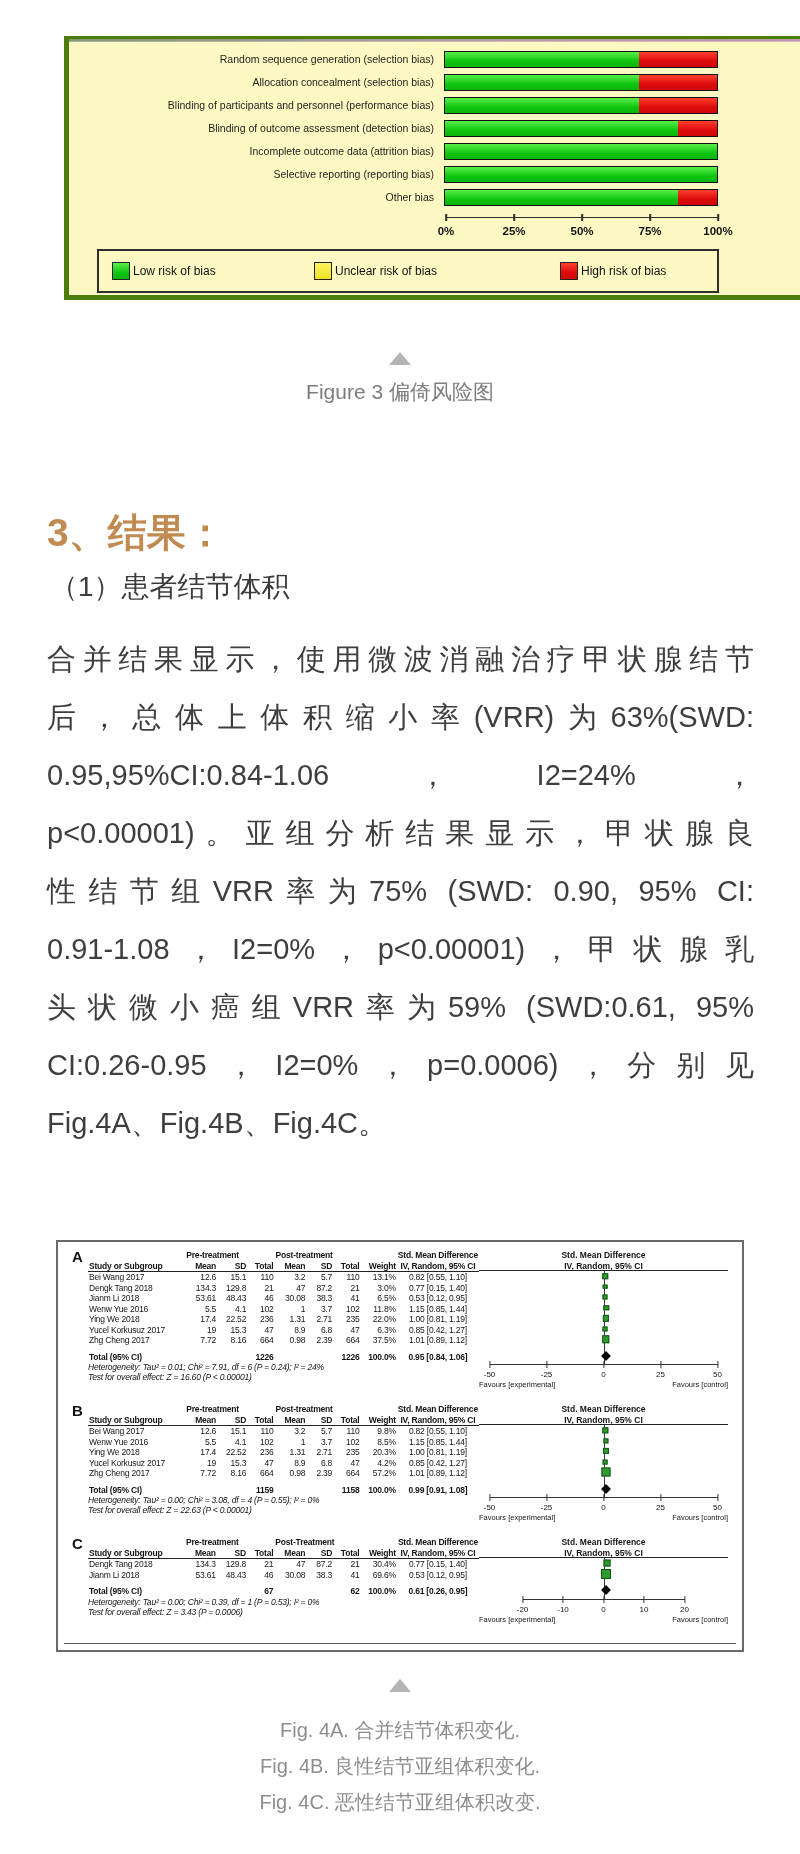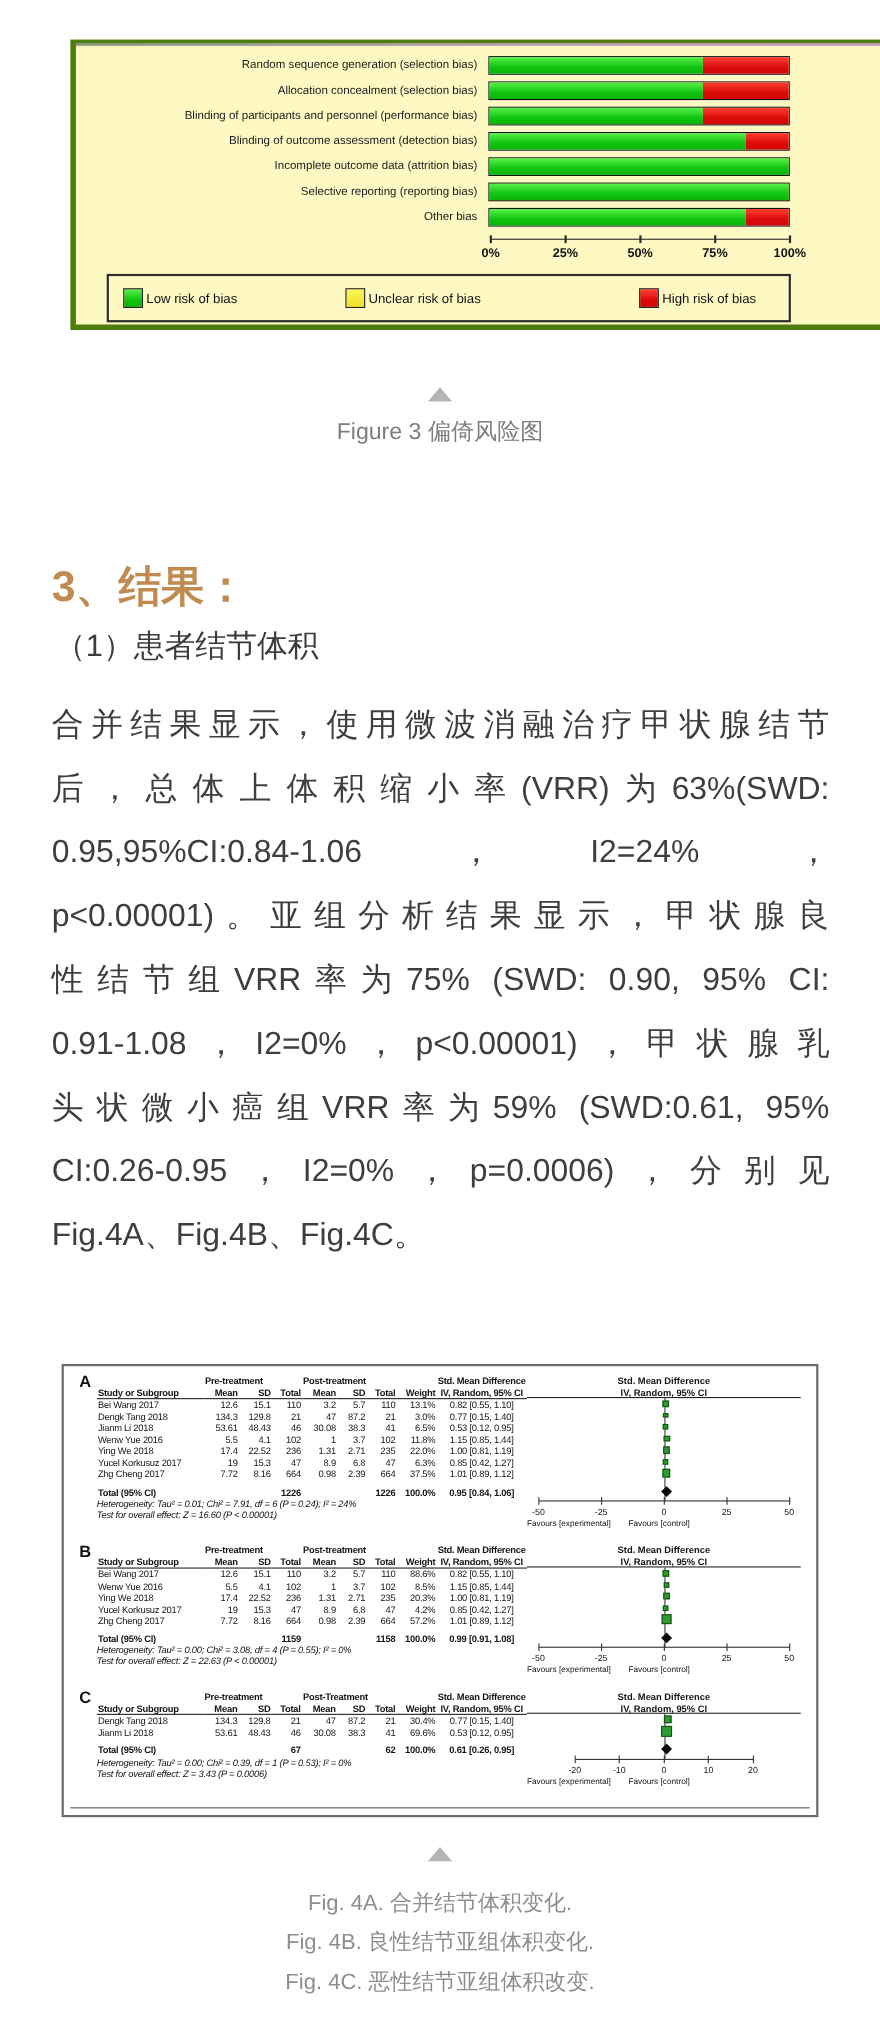--- a/index.html
+++ b/index.html
@@ -24,21 +24,21 @@
                   border-top:1.6px solid #2c2c2c;}
   .tick{position:absolute;top:-4px;width:1.6px;height:7px;background:#2c2c2c;transform:translateX(-50%);}
   .bias-axis-labels{position:absolute;left:377px;top:184px;width:272px;height:16px;}
   .ticklabel{position:absolute;transform:translateX(-50%);font-size:11.5px;font-weight:700;color:#111;
              white-space:nowrap;}
   .legend-box{position:absolute;left:28px;top:208px;width:622px;height:44px;
               border:2px solid #2e2e2e;box-sizing:border-box;}
   .legend-item{position:absolute;top:50%;transform:translateY(-50%);display:flex;align-items:center;}
   .legend-item:nth-child(1){left:13px;}
   .legend-item:nth-child(2){left:215px;}
-  .legend-item:nth-child(3){left:436px;padding-left:46px;}
+  .legend-item:nth-child(3){left:415px;padding-left:46px;}
   .swatch{width:16px;height:16px;border:1.6px solid #222;display:inline-block;}
   .legend-text{font-size:12px;color:#111;margin-left:3px;white-space:nowrap;}
 
   
   .collapse-tri{position:absolute;left:389px;width:0;height:0;
                 border-left:11px solid transparent;border-right:11px solid transparent;
                 border-bottom:13px solid #b5b5b5;cursor:pointer;}
   .tri1{top:352px;}
   .tri2{top:1679px;}
   .fig3-caption{position:absolute;left:0;top:378px;width:800px;text-align:center;
@@ -80,21 +80,21 @@
                 color:#141414;border-bottom:1px solid #222;box-sizing:border-box;}
   .fplot-area{position:relative;}
   .zeroline{position:absolute;top:0;bottom:-4px;width:1px;background:#3a3a3a;}
   .sq{position:absolute;background:#2e9b2e;border:0.5px solid #175517;transform:translate(-50%,-50%);}
   .diamond{position:absolute;width:7px;height:7px;background:#0a0a0a;
            transform:translate(-50%,-50%) rotate(45deg);}
   .fax{position:relative;height:5px;border-top:1.4px solid #333;margin-top:3px;}
   .ftick{position:absolute;top:-4px;width:1.2px;height:7px;background:#333;transform:translateX(-50%);}
   .faxlabels{position:relative;height:10px;}
   .faxlab{position:absolute;transform:translateX(-50%);font-size:8px;color:#141414;}
-  .favours{display:flex;justify-content:flex-start;gap:16px;font-size:7.5px;color:#141414;
+  .favours{display:flex;justify-content:space-between;font-size:7.5px;color:#141414;
            height:10px;line-height:10px;white-space:nowrap;}
 </style>
 </head>
 <body>
 
 <div class="page">
 
   <div class="fig3-box">
     <div class="bias-rows">
         <div class="bias-row">
@@ -373,21 +373,21 @@
                   <td class="c cw8">IV, Random, 95% CI</td>
                 </tr>
                 <tr>
                   <td class="s cw0">Bei Wang 2017</td>
                   <td class="n cw1">12.6</td>
                   <td class="n cw2">15.1</td>
                   <td class="n cw3">110</td>
                   <td class="n cw4">3.2</td>
                   <td class="n cw5">5.7</td>
                   <td class="n cw6">110</td>
-                  <td class="n cw7">88.6%</td>
+                  <td class="n cw7">9.8%</td>
                   <td class="c cw8">0.82 [0.55, 1.10]</td>
                 </tr>
                 <tr>
                   <td class="s cw0">Wenw Yue 2016</td>
                   <td class="n cw1">5.5</td>
                   <td class="n cw2">4.1</td>
                   <td class="n cw3">102</td>
                   <td class="n cw4">1</td>
                   <td class="n cw5">3.7</td>
                   <td class="n cw6">102</td>

